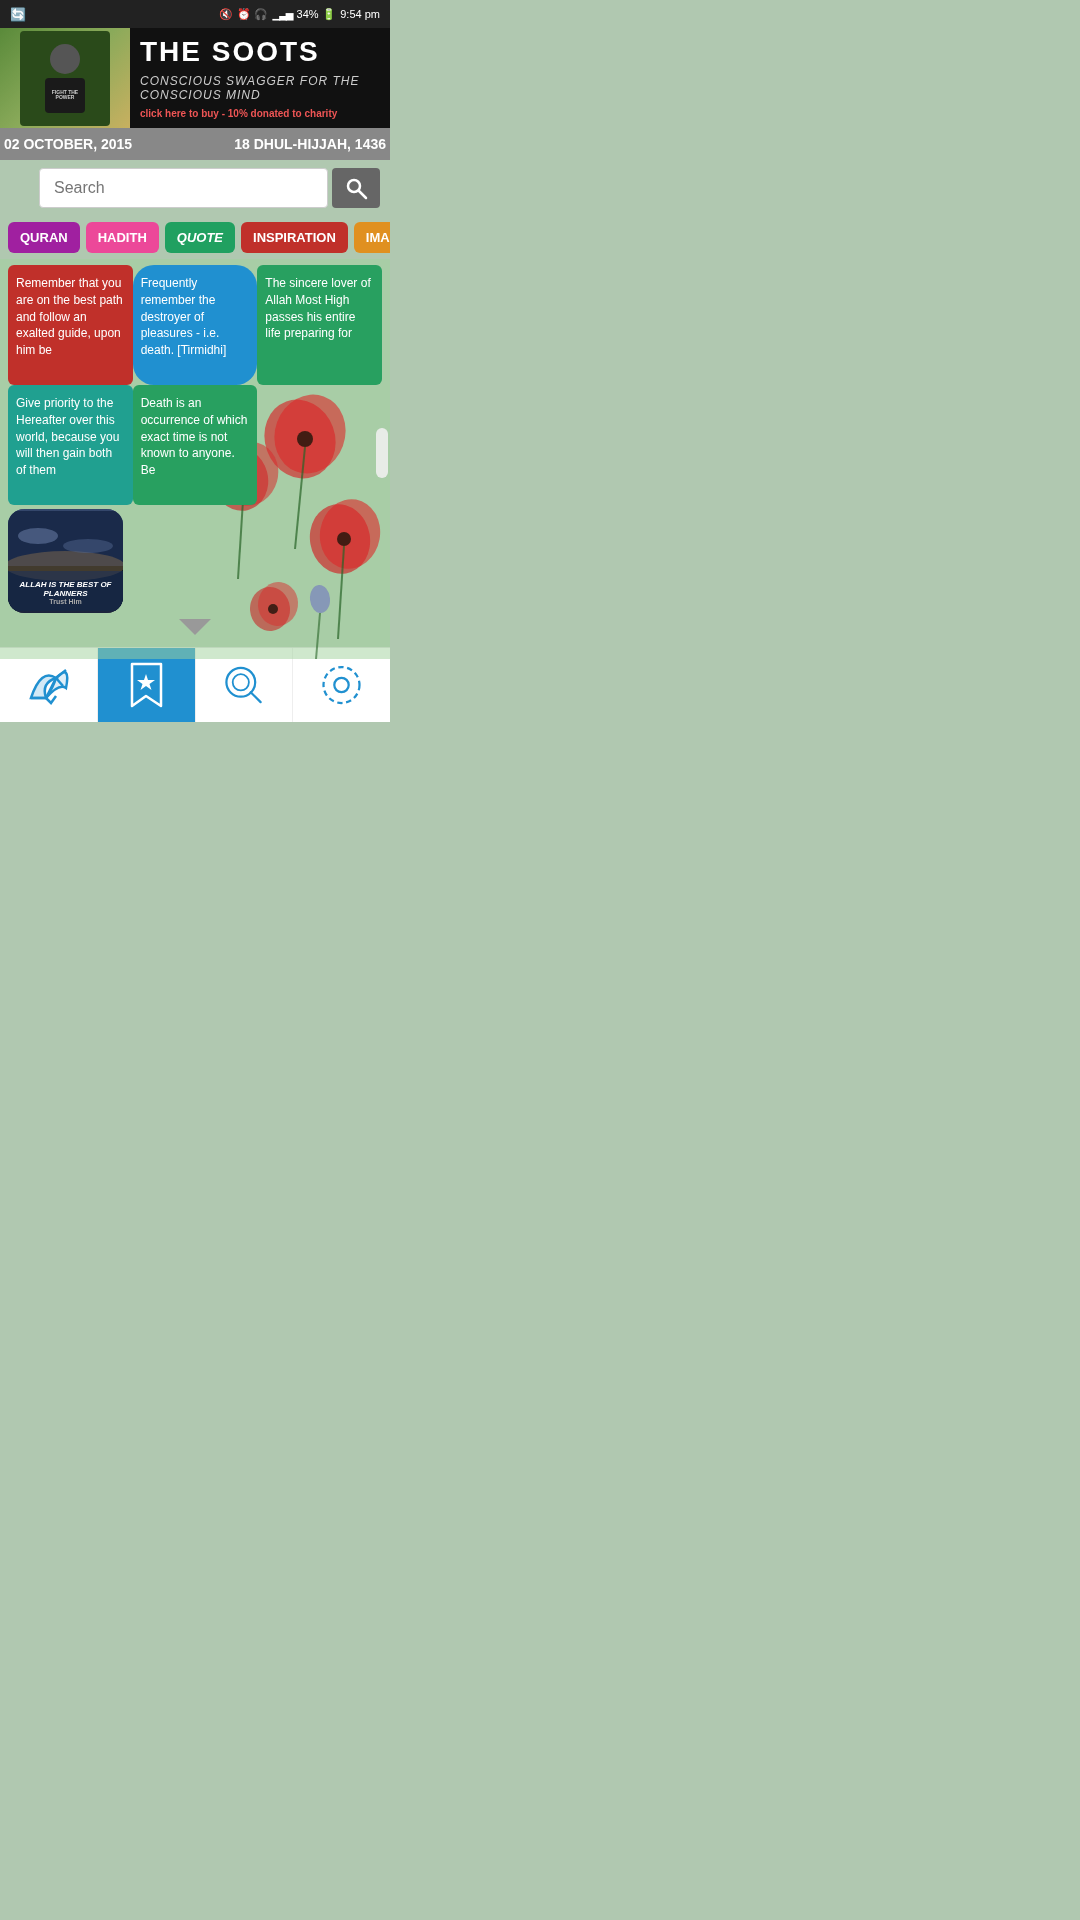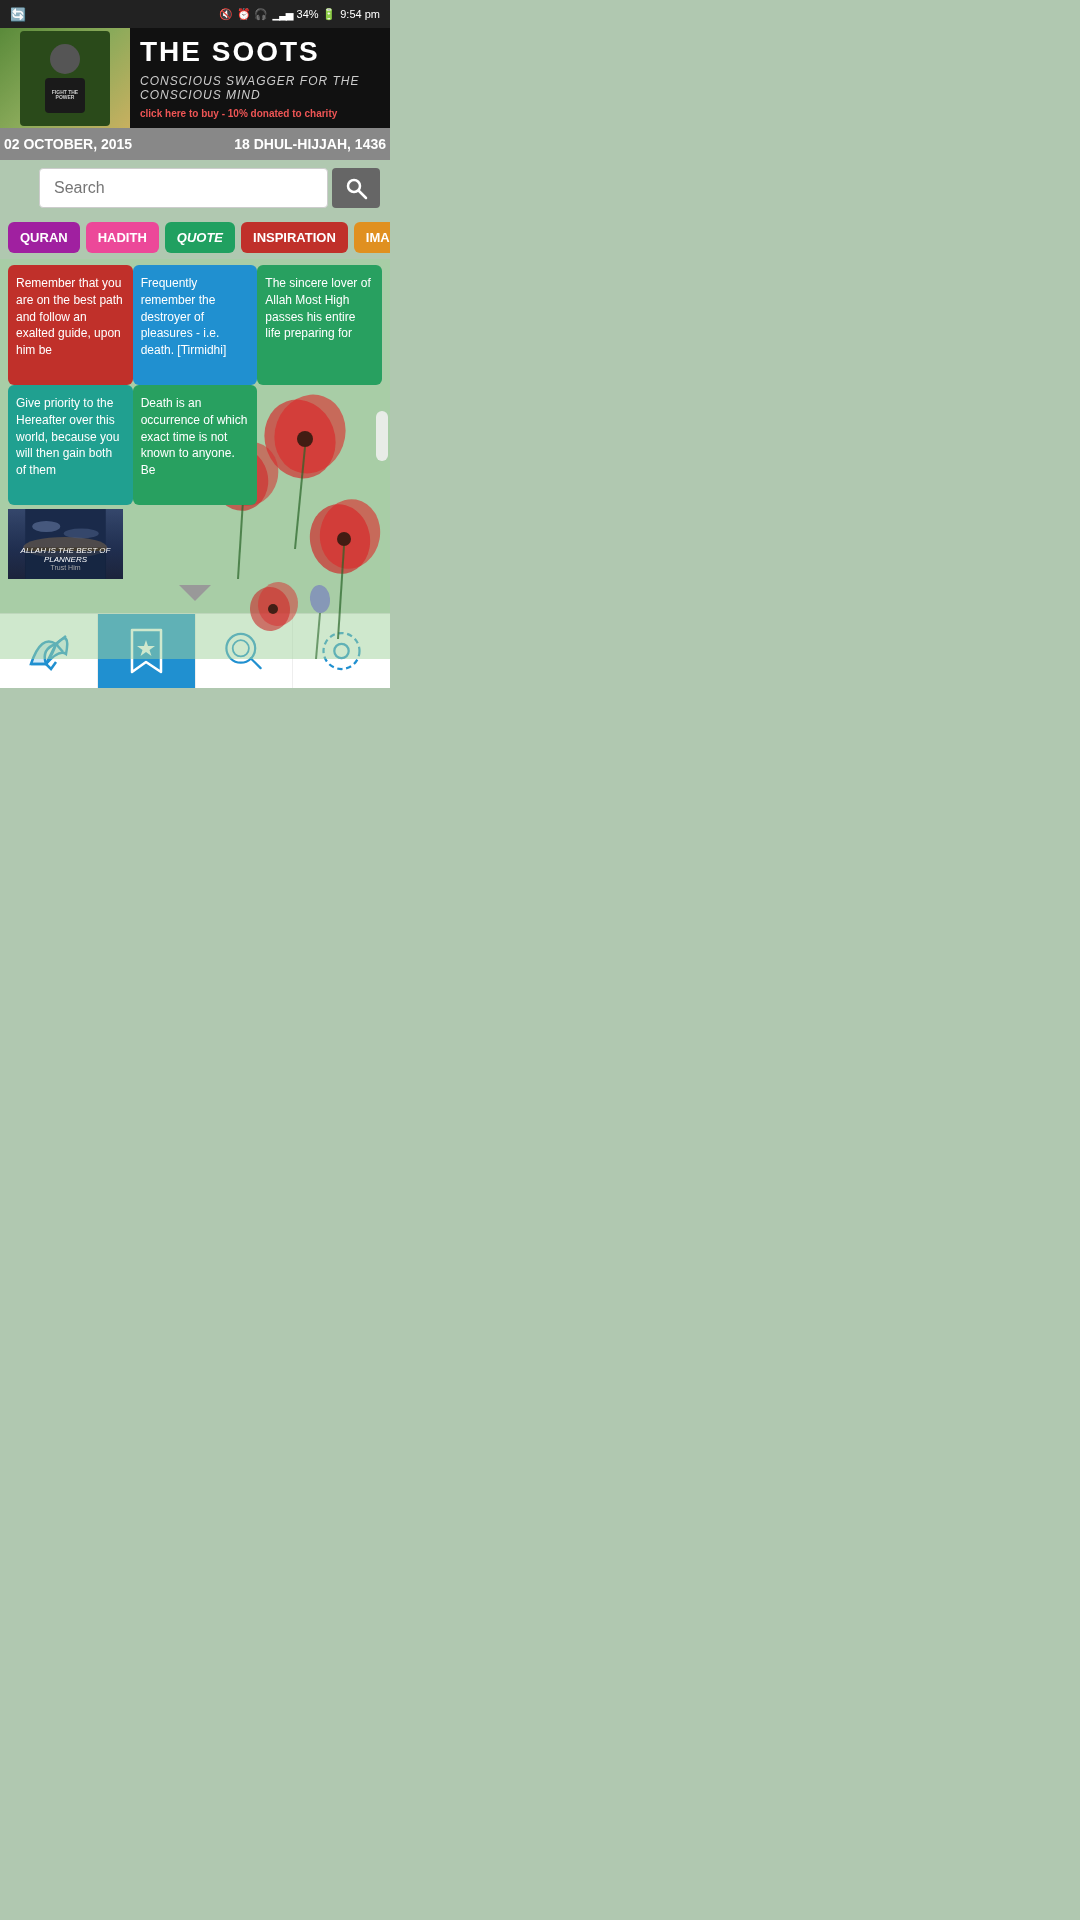--- a/index.html
+++ b/index.html
@@ -196,44 +196,45 @@
     }
     .quote-card {
       border-radius: 6px;
       padding: 10px 8px;
       font-size: 12px;
       color: white;
       line-height: 1.4;
       min-height: 120px;
     }
     .card-red { background: #c0302a; }
-    .card-blue { background: #2090d0; }
+    .card-blue { background: #2090d0; border-radius: 21px; }
     .card-green { background: #28a060; }
     .card-teal { background: #20a090; }
 
     
     .image-row {
       position: relative;
       z-index: 1;
       margin-top: 4px;
       display: flex;
       gap: 4px;
     }
     .image-card {
       width: 115px;
-      height: 70px;
-      border-radius: 0;
+      height: 104px;
+      border-radius: 16px;
       background: linear-gradient(180deg, #2a3a5a 0%, #1a2a4a 60%, #3a3a3a 100%);
       display: flex;
       flex-direction: column;
       align-items: center;
       justify-content: flex-end;
       padding: 8px;
       overflow: hidden;
       position: relative;
+      font-weight: bold;
     }
     .image-card-overlay {
       position: absolute;
       top: 0; left: 0; right: 0; bottom: 0;
       background: linear-gradient(180deg, rgba(60,80,120,0.6) 0%, rgba(20,30,60,0.8) 100%);
     }
     .image-card-text {
       color: white;
       font-size: 8px;
       text-align: center;

